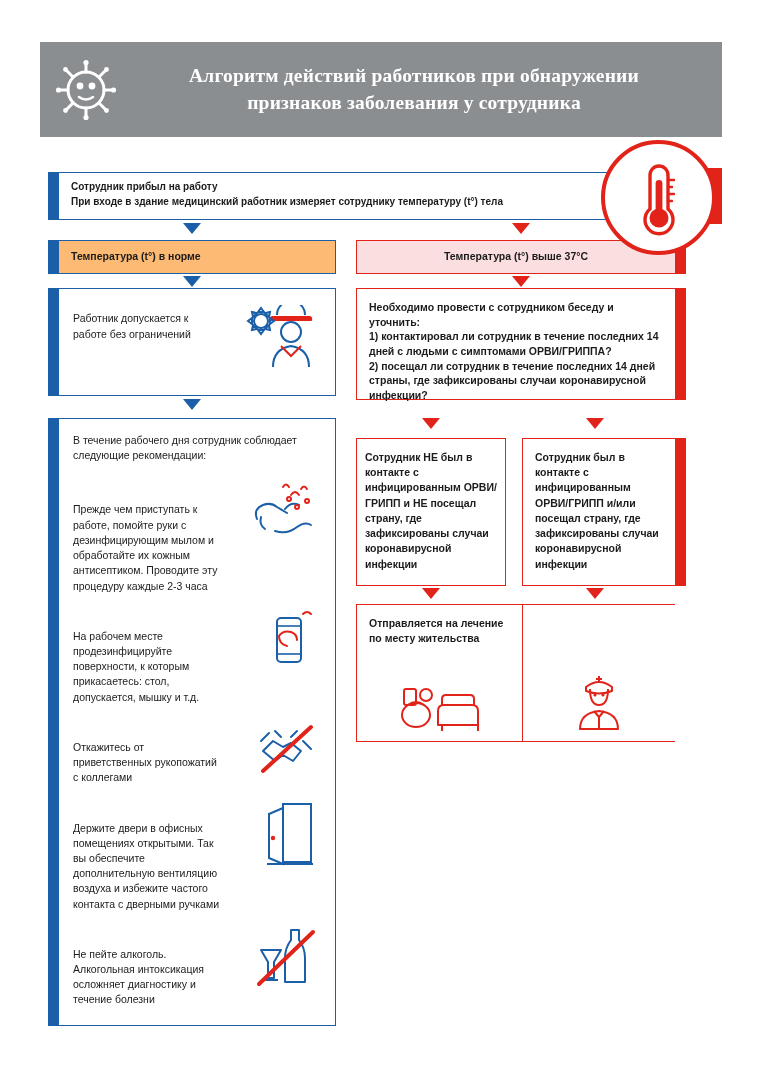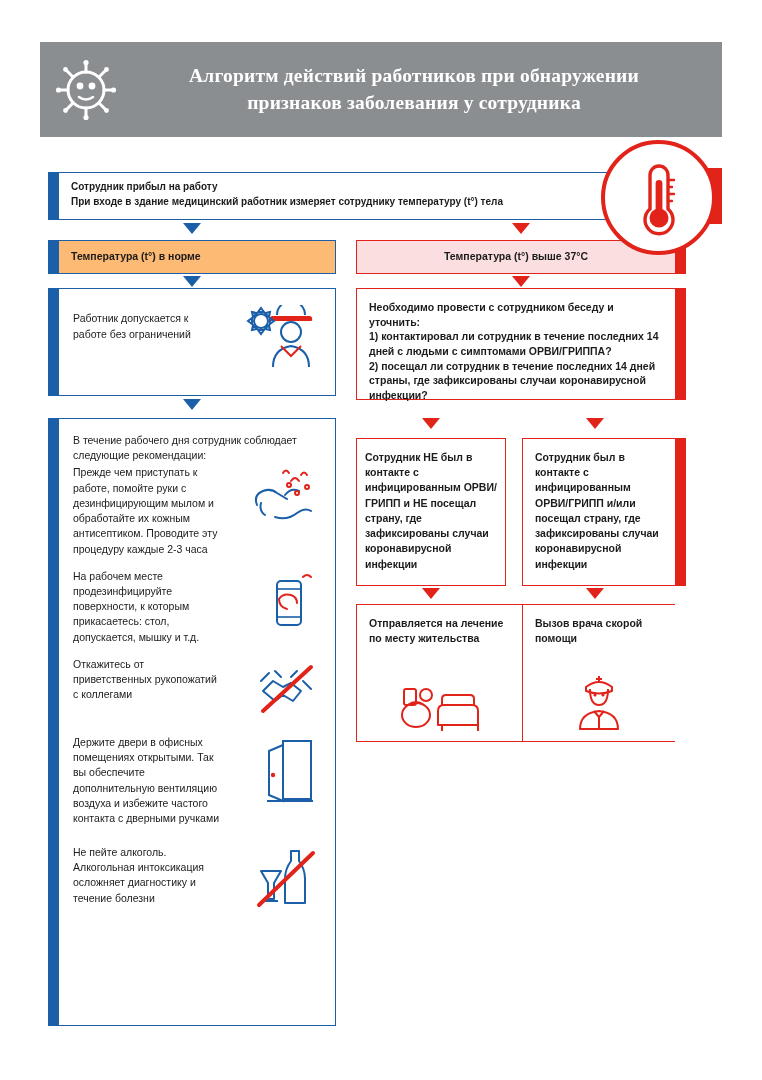--- a/index.html
+++ b/index.html
@@ -60,23 +60,23 @@
   
   #worker-ok{left:48px;top:288px;width:288px;height:108px;}
   #worker-ok .leftbar{position:absolute;left:0;top:0;width:11px;height:100%;background:#1a5fa8;}
   #worker-ok .body{position:absolute;left:11px;top:0;right:0;height:100%;border:1.5px solid #1a5fa8;border-left:none;box-sizing:border-box;background:#fff;padding:22px 10px 10px 14px;}
   #worker-ok .body .t{font-size:10.5px;line-height:1.5;width:150px;}
   #worker-ok .ico{position:absolute;right:10px;top:16px;}
 
   #recs{left:48px;top:418px;width:288px;height:608px;}
   #recs .leftbar{position:absolute;left:0;top:0;width:11px;height:100%;background:#1a5fa8;}
   #recs .body{position:absolute;left:11px;top:0;right:0;height:100%;border:1.5px solid #1a5fa8;border-left:none;box-sizing:border-box;background:#fff;padding:14px 12px 10px 14px;}
-  #recs .intro{font-size:10.5px;line-height:1.45;font-weight:normal;}
+  #recs .intro{font-size:10.5px;line-height:1.45;font-weight:normal;margin-bottom:14px;}
   .rec{position:relative;display:flex;align-items:flex-start;margin-bottom:10px;min-height:74px;}
-  .rec .rtxt{font-size:10.5px;line-height:1.45;width:150px;padding-top:2px;}
+  .rec .rtxt{font-size:10.5px;line-height:1.45;width:150px;padding-top:2px;margin-top:23px;}
   .rec .ricon{position:absolute;right:4px;top:2px;}
 
   
   #interview{left:356px;top:288px;width:330px;height:112px;}
   #interview .body{position:absolute;left:0;top:0;right:11px;height:100%;border:1.5px solid #e2231a;border-right:none;box-sizing:border-box;background:#fff;padding:11px 12px;}
   #interview .rightbar{position:absolute;right:0;top:0;width:11px;height:100%;background:#e2231a;}
   #interview .t{font-size:10.5px;line-height:1.4;font-weight:bold;}
 
   #case-no{left:356px;top:438px;width:150px;height:148px;}
   #case-yes{left:522px;top:438px;width:164px;height:148px;}
@@ -320,21 +320,20 @@
             <rect x="10" y="14" width="12" height="16" rx="2"></rect>
             <circle cx="32" cy="20" r="6"></circle>
           </g>
         </svg>
       </div>
     </div>
   </div>
 
   <div class="box" id="act-ambulance">
     <div class="body">
-      <div class="act-t">Вызов врача скорой помощи</div>
       <div class="act-ico">
         <svg width="62" height="62" viewBox="0 0 62 62">
           <g fill="none" stroke="#e2231a" stroke-width="2" stroke-linejoin="round">
             <path d="M18 16 q13 -10 26 0 v4 q-13 5 -26 0 z"></path>
             <path d="M22 18 q0 16 9 16 q9 0 9 -16"></path>
             <path d="M12 58 q0 -16 19 -18 q19 2 19 18 z"></path>
             <path d="M26 40 l5 6 l5 -6"></path>
             <line x1="31" y1="46" x2="31" y2="58"></line>
           </g>
           <g stroke="#e2231a" stroke-width="2">

